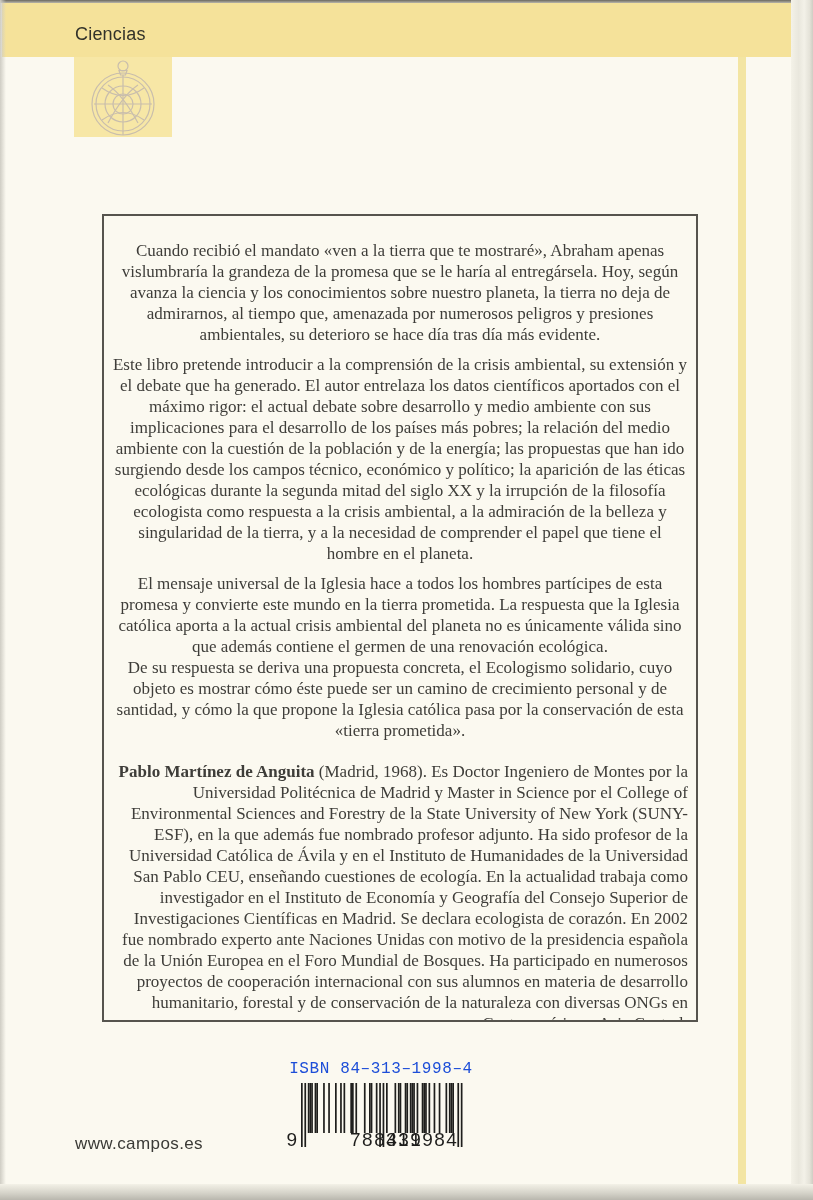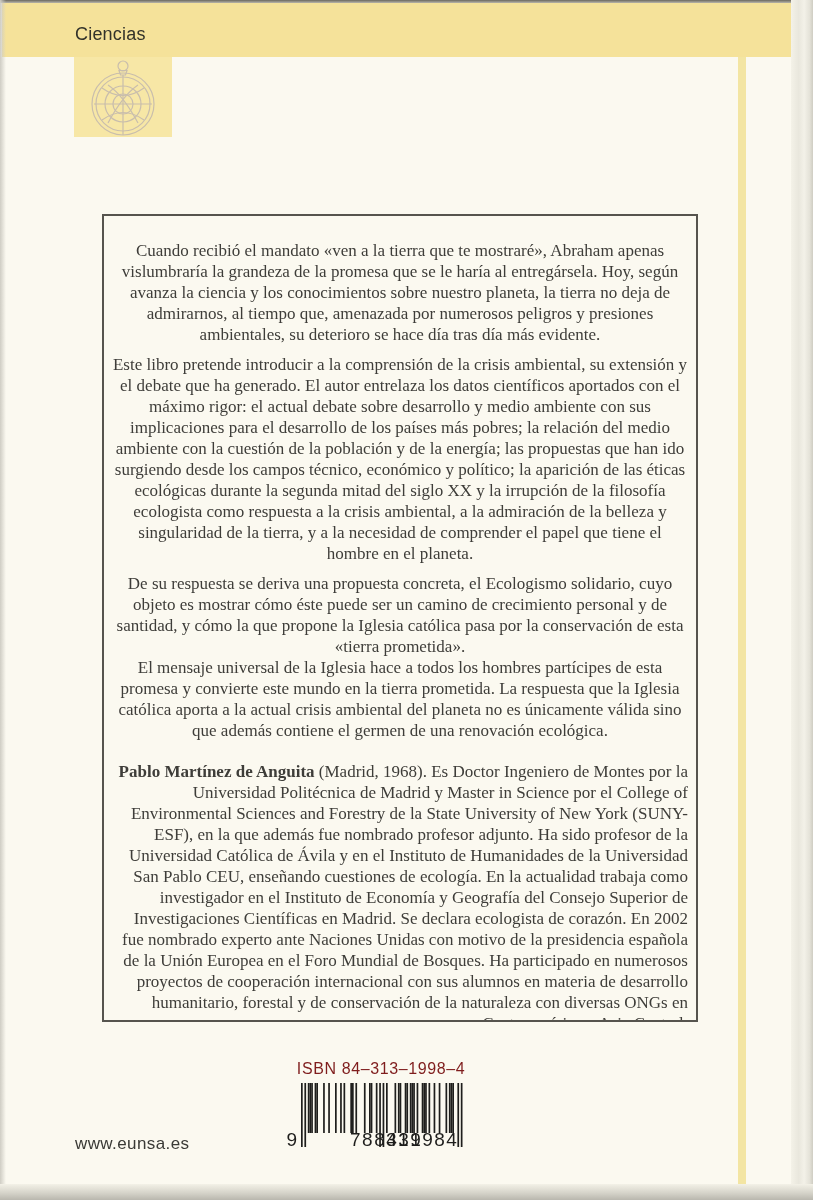--- a/index.html
+++ b/index.html
@@ -52,22 +52,22 @@
     font-size:17px;line-height:21px;color:var(--text,#3e3d39);
     text-align:center;
   }
   .blurb-box p.tight{margin-bottom:0;}
   .blurb-box p.author{margin-top:20px;text-align:right;}
   .blurb-box .author-name{font-weight:bold;}
 
   .isbn{
     position:absolute;left:280px;top:1060px;width:202px;
     text-align:center;
-    font-family:Liberation Sans, sans-serif;
-    font-size:16px;color:#7f1d1d;letter-spacing:.6px;
+    font-family:Liberation Mono, monospace;
+    font-size:16px;color:#1d4ed8;letter-spacing:.6px;
   }
   .barcode{
     position:absolute;left:283px;top:1083px;width:180px;height:70px;
   }
   .barcode svg{position:absolute;left:0;top:0;}
   .bc-digit{
     position:absolute;top:46px;height:22px;
     font-family:"Liberation Sans", sans-serif;
     font-size:19px;line-height:22px;color:#1e1e1c;
   }
@@ -103,22 +103,22 @@
         <circle cx="35" cy="47" r="18"></circle>
       </svg>
     </span>
   </div>
 
   <div class="stripe"></div>
 
   <div class="blurb-box">
     <p>Cuando recibió el mandato «ven a la tierra que te mostraré», Abraham apenas vislumbraría la grandeza de la promesa que se le haría al entregársela. Hoy, según avanza la ciencia y los conocimientos sobre nuestro planeta, la tierra no deja de admirarnos, al tiempo que, amenazada por numerosos peligros y presiones ambientales, su deterioro se hace día tras día más evidente.</p>
     <p>Este libro pretende introducir a la comprensión de la crisis ambiental, su extensión y el debate que ha generado. El autor entrelaza los datos científicos aportados con el máximo rigor: el actual debate sobre desarrollo y medio ambiente con sus implicaciones para el desarrollo de los países más pobres; la relación del medio ambiente con la cuestión de la población y de la energía; las propuestas que han ido surgiendo desde los campos técnico, económico y político; la aparición de las éticas ecológicas durante la segunda mitad del siglo XX y la irrupción de la filosofía ecologista como respuesta a la crisis ambiental, a la admiración de la belleza y singularidad de la tierra, y a la necesidad de comprender el papel que tiene el hombre en el planeta.</p>
+    <p class="tight">El mensaje universal de la Iglesia hace a todos los hombres partícipes de esta promesa y convierte este mundo en la tierra prometida. La respuesta que la Iglesia católica aporta a la actual crisis ambiental del planeta no es únicamente válida sino que además contiene el germen de una renovación ecológica.</p>
     <p class="tight">De su respuesta se deriva una propuesta concreta, el Ecologismo solidario, cuyo objeto es mostrar cómo éste puede ser un camino de crecimiento personal y de santidad, y cómo la que propone la Iglesia católica pasa por la conservación de esta «tierra prometida».</p>
-    <p class="tight">El mensaje universal de la Iglesia hace a todos los hombres partícipes de esta promesa y convierte este mundo en la tierra prometida. La respuesta que la Iglesia católica aporta a la actual crisis ambiental del planeta no es únicamente válida sino que además contiene el germen de una renovación ecológica.</p>
     <p class="author"><span class="author-name">Pablo Martínez de Anguita</span> <span>(Madrid, 1968). Es Doctor Ingeniero de Montes por la Universidad Politécnica de Madrid y Master in Science por el College of Environmental Sciences and Forestry de la State University of New York (SUNY-ESF), en la que además fue nombrado profesor adjunto. Ha sido profesor de la Universidad Católica de Ávila y en el Instituto de Humanidades de la Universidad San Pablo CEU, enseñando cuestiones de ecología. En la actualidad trabaja como investigador en el Instituto de Economía y Geografía del Consejo Superior de Investigaciones Científicas en Madrid. Se declara ecologista de corazón. En 2002 fue nombrado experto ante Naciones Unidas con motivo de la presidencia española de la Unión Europea en el Foro Mundial de Bosques. Ha participado en numerosos proyectos de cooperación internacional con sus alumnos en materia de desarrollo humanitario, forestal y de conservación de la naturaleza con diversas ONGs en Centroamérica y Asia Central.</span></p>
   </div>
 
   <div class="isbn">ISBN 84–313–1998–4</div>
 
   <div class="barcode">
     <svg width="180" height="70" viewBox="0 0 180 70">
         <rect x="18.00" y="0" width="1.70" height="64" fill="#1e1e1c"></rect>
         <rect x="21.40" y="0" width="1.70" height="64" fill="#1e1e1c"></rect>
         <rect x="24.80" y="0" width="1.70" height="50" fill="#1e1e1c"></rect>
@@ -161,19 +161,19 @@
         <rect x="167.60" y="0" width="1.70" height="50" fill="#1e1e1c"></rect>
         <rect x="169.30" y="0" width="1.70" height="50" fill="#1e1e1c"></rect>
         <rect x="174.40" y="0" width="1.70" height="64" fill="#1e1e1c"></rect>
         <rect x="177.80" y="0" width="1.70" height="64" fill="#1e1e1c"></rect>
       </svg>
     <span class="bc-digit bc-first">9</span>
     <span class="bc-digit bc-left">788431</span>
     <span class="bc-digit bc-right">319984</span>
   </div>
 
-  <div class="website">www.eunsa.es</div>
+  <div class="website">www.campos.es</div>
 
   <div class="edge-top"></div>
   <div class="edge-left"></div>
   <div class="edge-right"></div>
   <div class="edge-bottom"></div>
 </div>
 
 </body></html>

